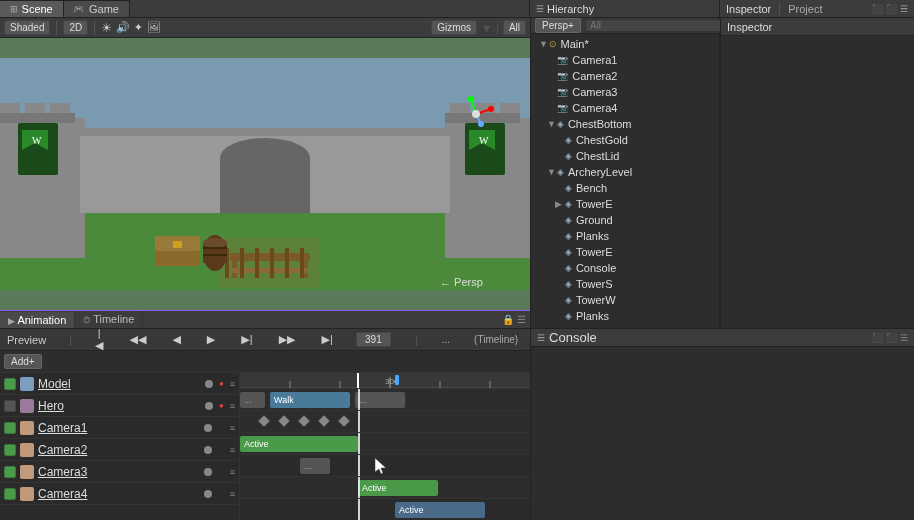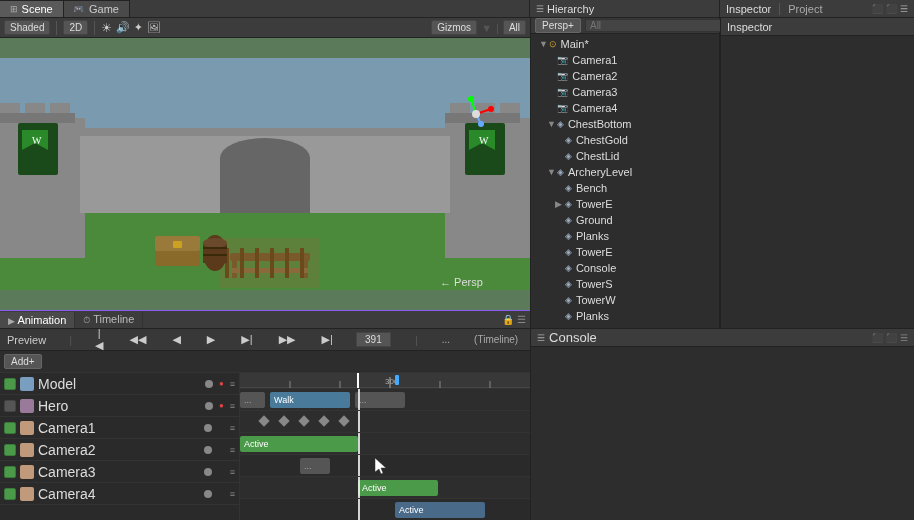--- a/index.html
+++ b/index.html
@@ -174,23 +174,24 @@
     .track-checkbox.off { background: #555; border-color: #444; }
     .track-icon {
       width: 14px;
       height: 14px;
       border-radius: 2px;
     }
     .track-icon.model { background: #7a9ec0; }
     .track-icon.hero { background: #9a7a9a; }
     .track-icon.camera { background: #c09a7a; }
     .track-name {
-      font-size: 14px;
+      font-size: 12px;
       color: #ddd;
       flex: 1;
+      text-decoration: underline;
     }
     .track-dot {
       width: 8px;
       height: 8px;
       border-radius: 50%;
       background: #888;
     }
     .track-lines {
       color: #888;
       font-size: 9px;

